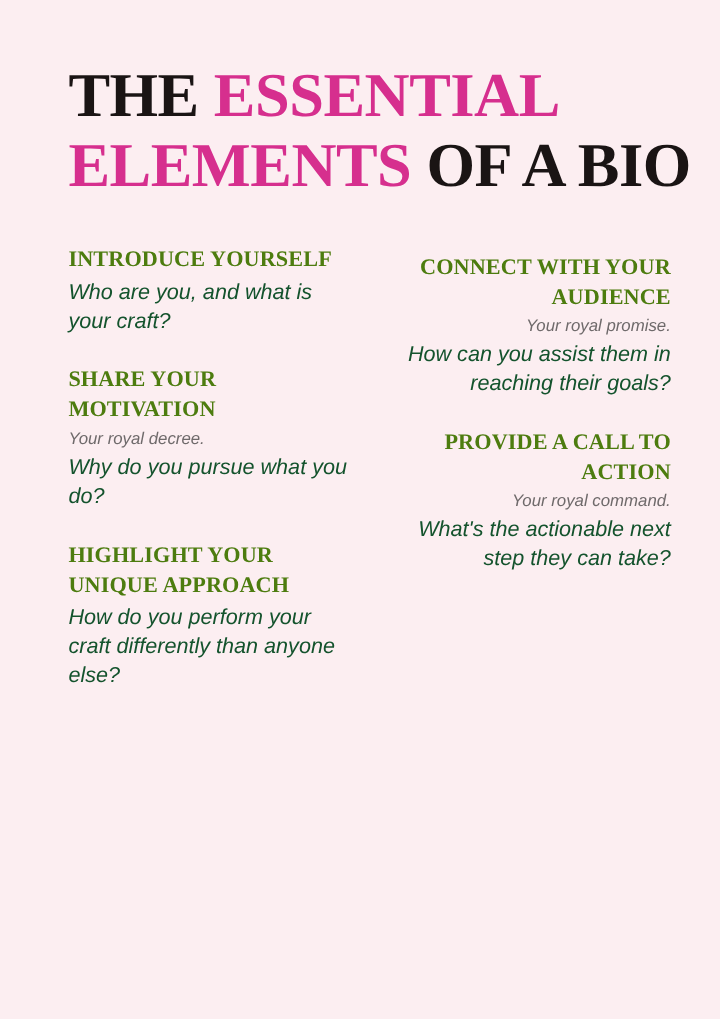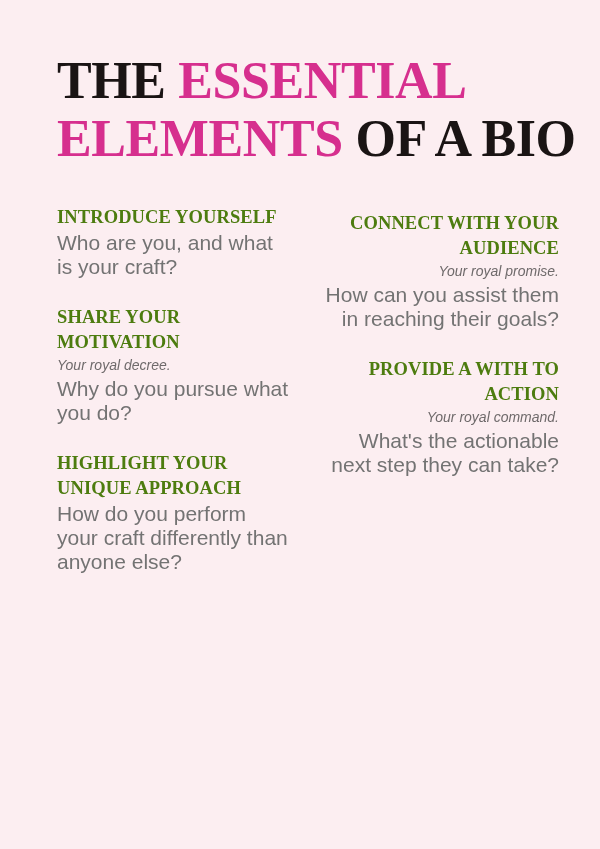--- a/index.html
+++ b/index.html
@@ -70,24 +70,25 @@
   .item-sub {
     font-family: "Liberation Sans", sans-serif;
     font-size: 14px;
     line-height: 19px;
     font-style: italic;
     color: #6f6a6b;
     margin: 0 0 2px 0;
   }
   .item-body {
     font-family: "Liberation Sans", sans-serif;
-    font-size: 21px;
+    font-size: 18px;
     line-height: 24px;
-    color: #737373;
+    color: #14532d;
     margin: 0;
+    font-style: italic;
   }
 </style>
 </head>
 <body>
 
 <div class="page">
 
   <div class="title-block">
     <div class="title-line"><span class="t-dark">THE </span><span class="t-pink">ESSENTIAL</span></div>
     <div class="title-line"><span class="t-pink">ELEMENTS</span><span class="t-dark"> OF A BIO</span></div>
@@ -118,21 +119,21 @@
     <div class="col col-right">
 
       <div class="item">
         <div class="item-heading">CONNECT WITH YOUR AUDIENCE</div>
         <div class="item-sub">Your royal promise.</div>
         <div class="item-body">How can you assist them in reaching their goals?</div>
       </div>
 
 
       <div class="item">
-        <div class="item-heading">PROVIDE A WITH TO ACTION</div>
+        <div class="item-heading">PROVIDE A CALL TO ACTION</div>
         <div class="item-sub">Your royal command.</div>
         <div class="item-body">What's the actionable next step they can take?</div>
       </div>
 
     </div>
 
   </div>
 
 </div>
 

